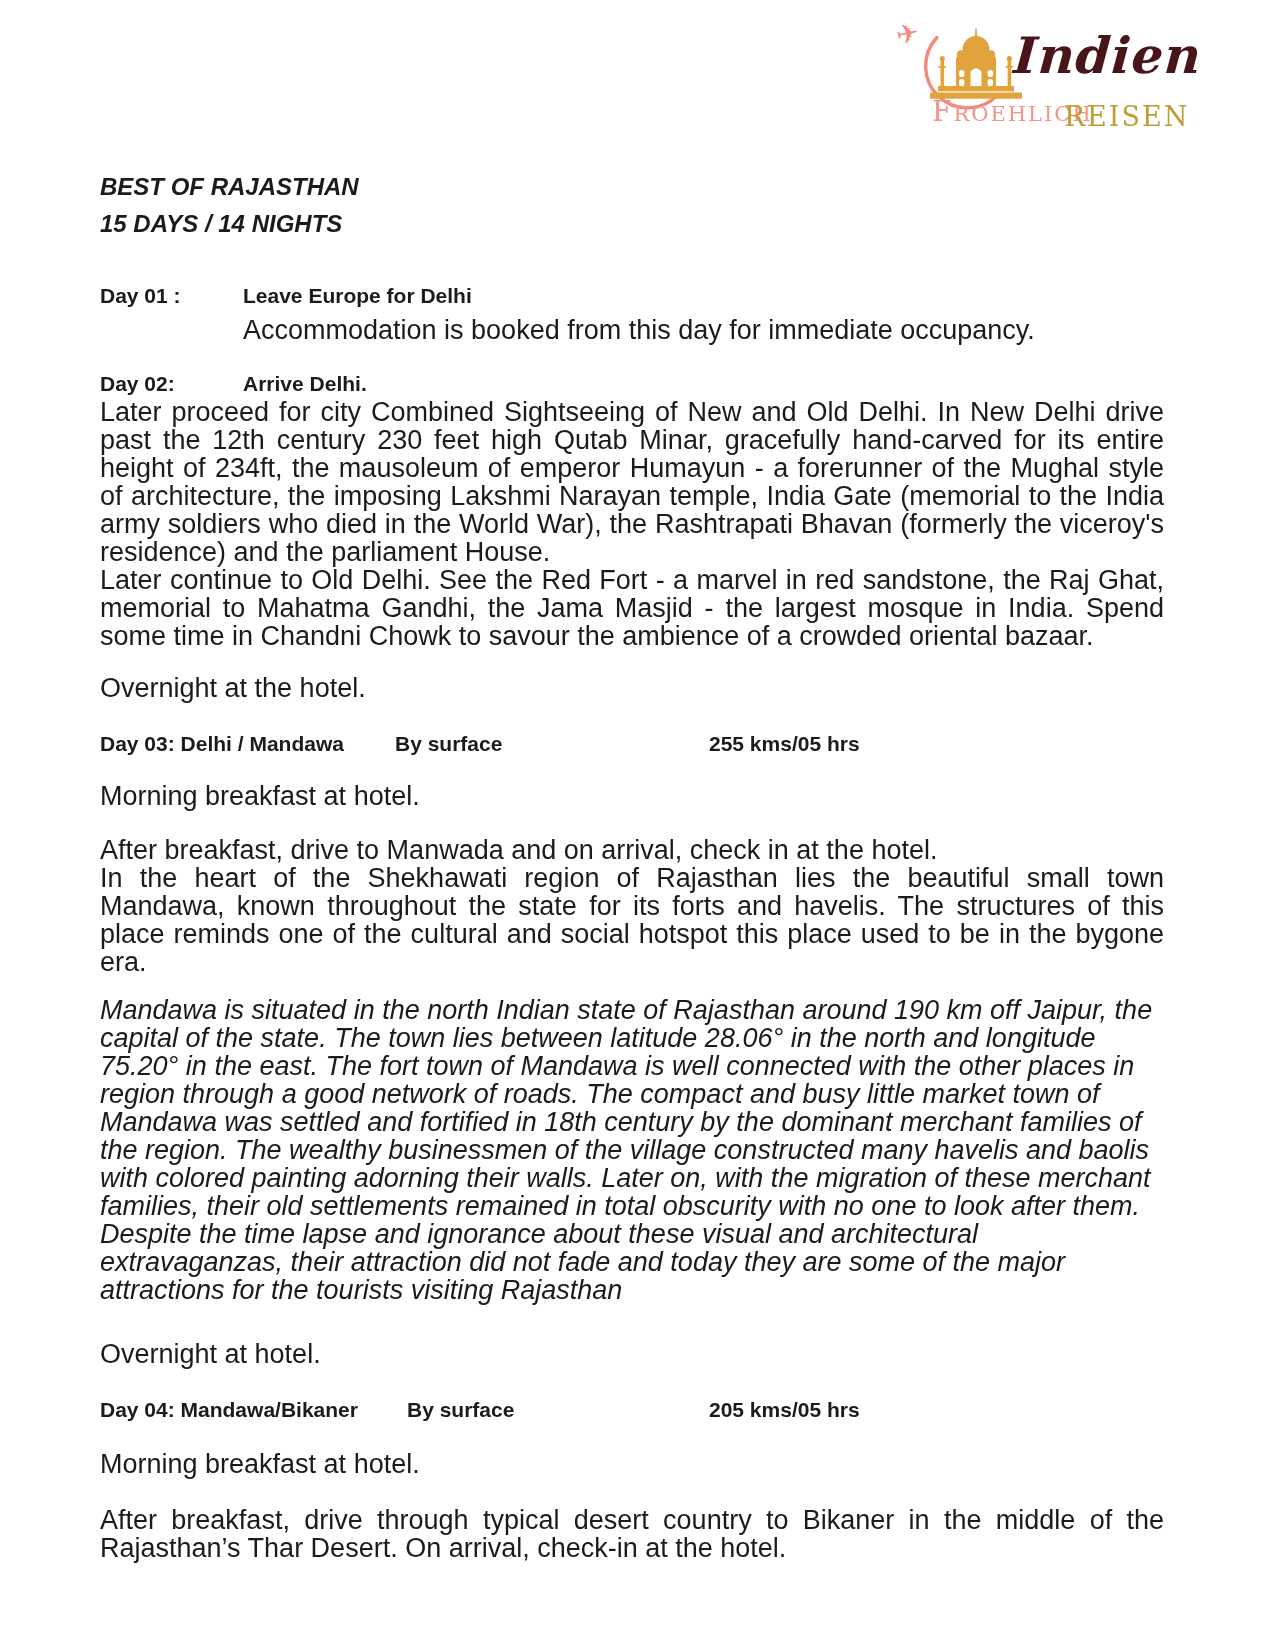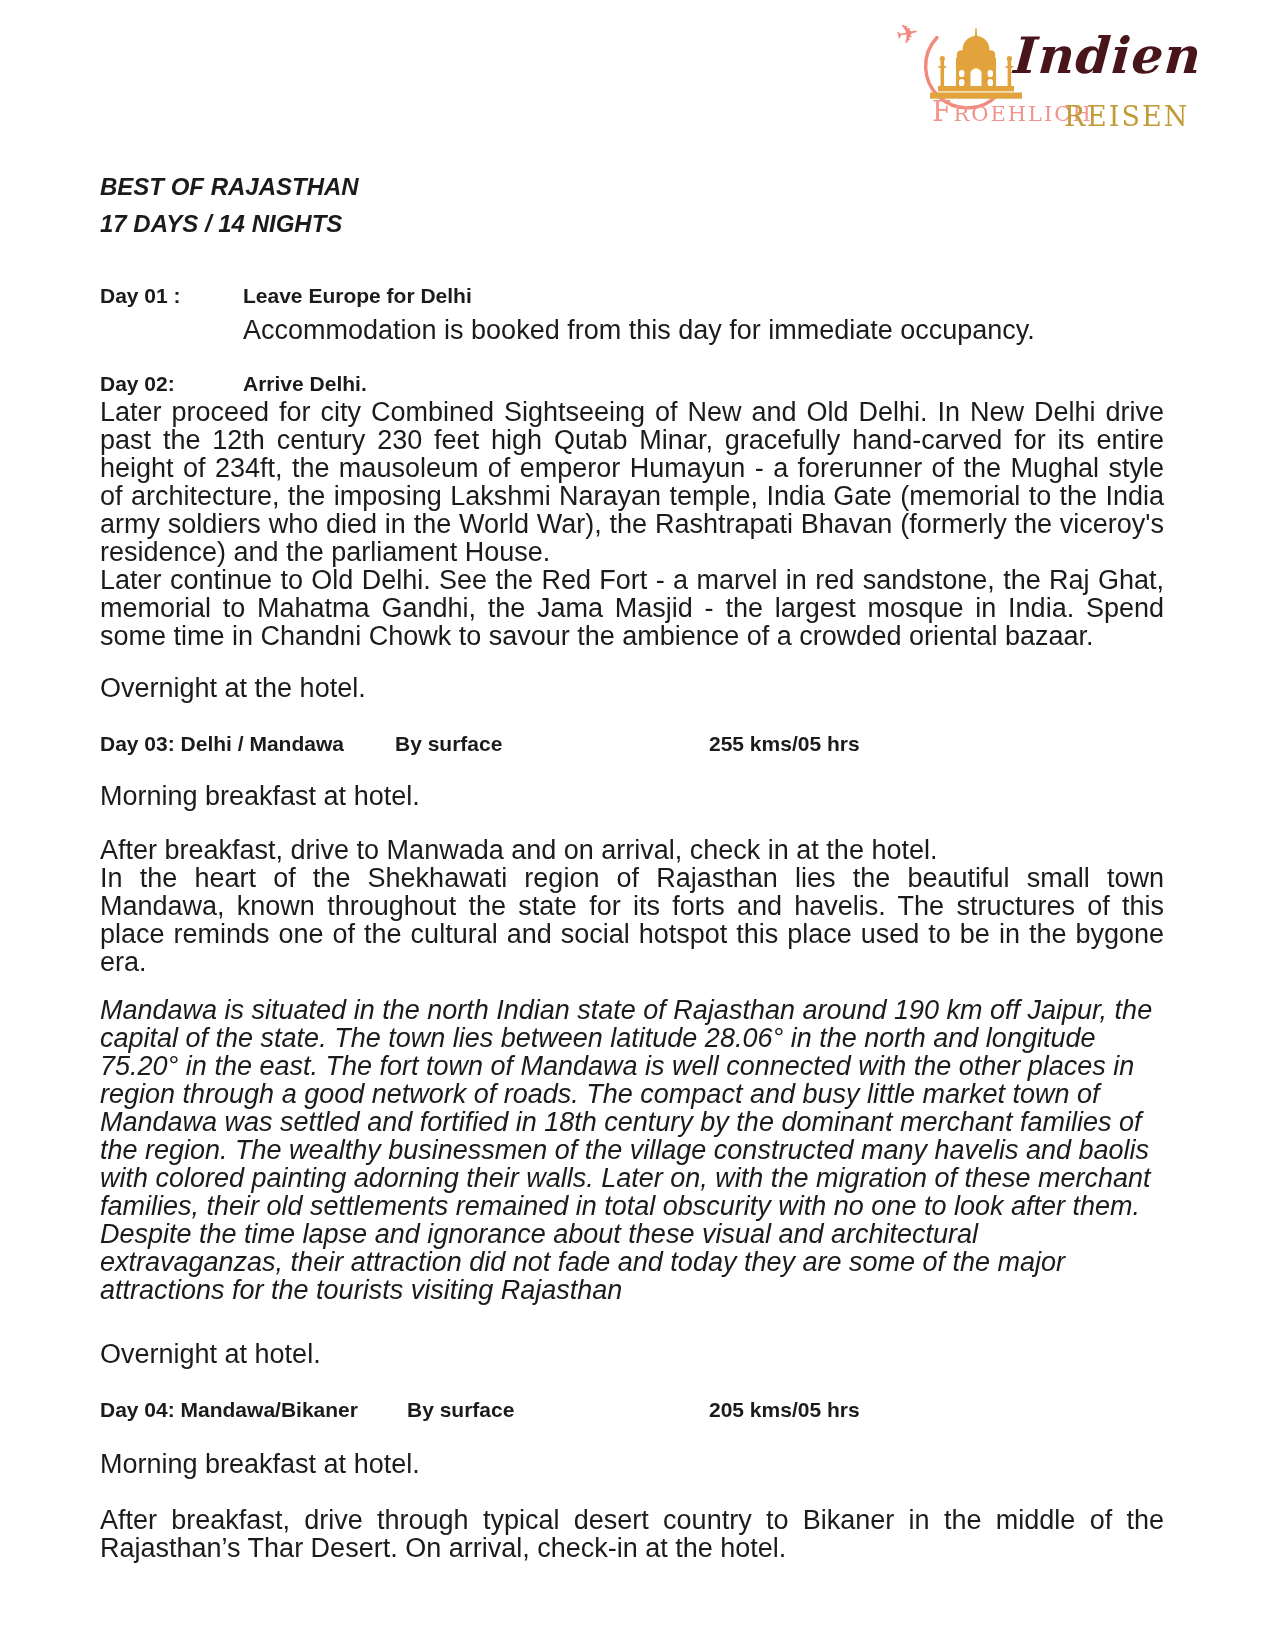--- a/index.html
+++ b/index.html
@@ -106,21 +106,21 @@
     </svg>
     <div class="brand-name">Indien</div>
     <div class="brand-sub brand-froehlich" style="position:absolute; text-transform:uppercase;">Froehlich</div>
     <div class="brand-sub brand-reisen" style="position:absolute; text-transform:uppercase;">Reisen</div>
   </div>
 
   <div class="content">
 
     <div class="doc-title">
       <div>BEST OF RAJASTHAN</div>
-      <div>17 DAYS / 14 NIGHTS</div>
+      <div>15 DAYS / 14 NIGHTS</div>
     </div>
 
     <div class="day-row">
       <span class="pos-0">Day 01 :</span>
       <span class="pos-title">Leave Europe for Delhi</span>
     </div>
     <p class="indent-143 mt-6 mb-26">Accommodation is booked from this day for immediate occupancy.</p>
 
     <div class="day-row">
       <span class="pos-0">Day 02:</span>

